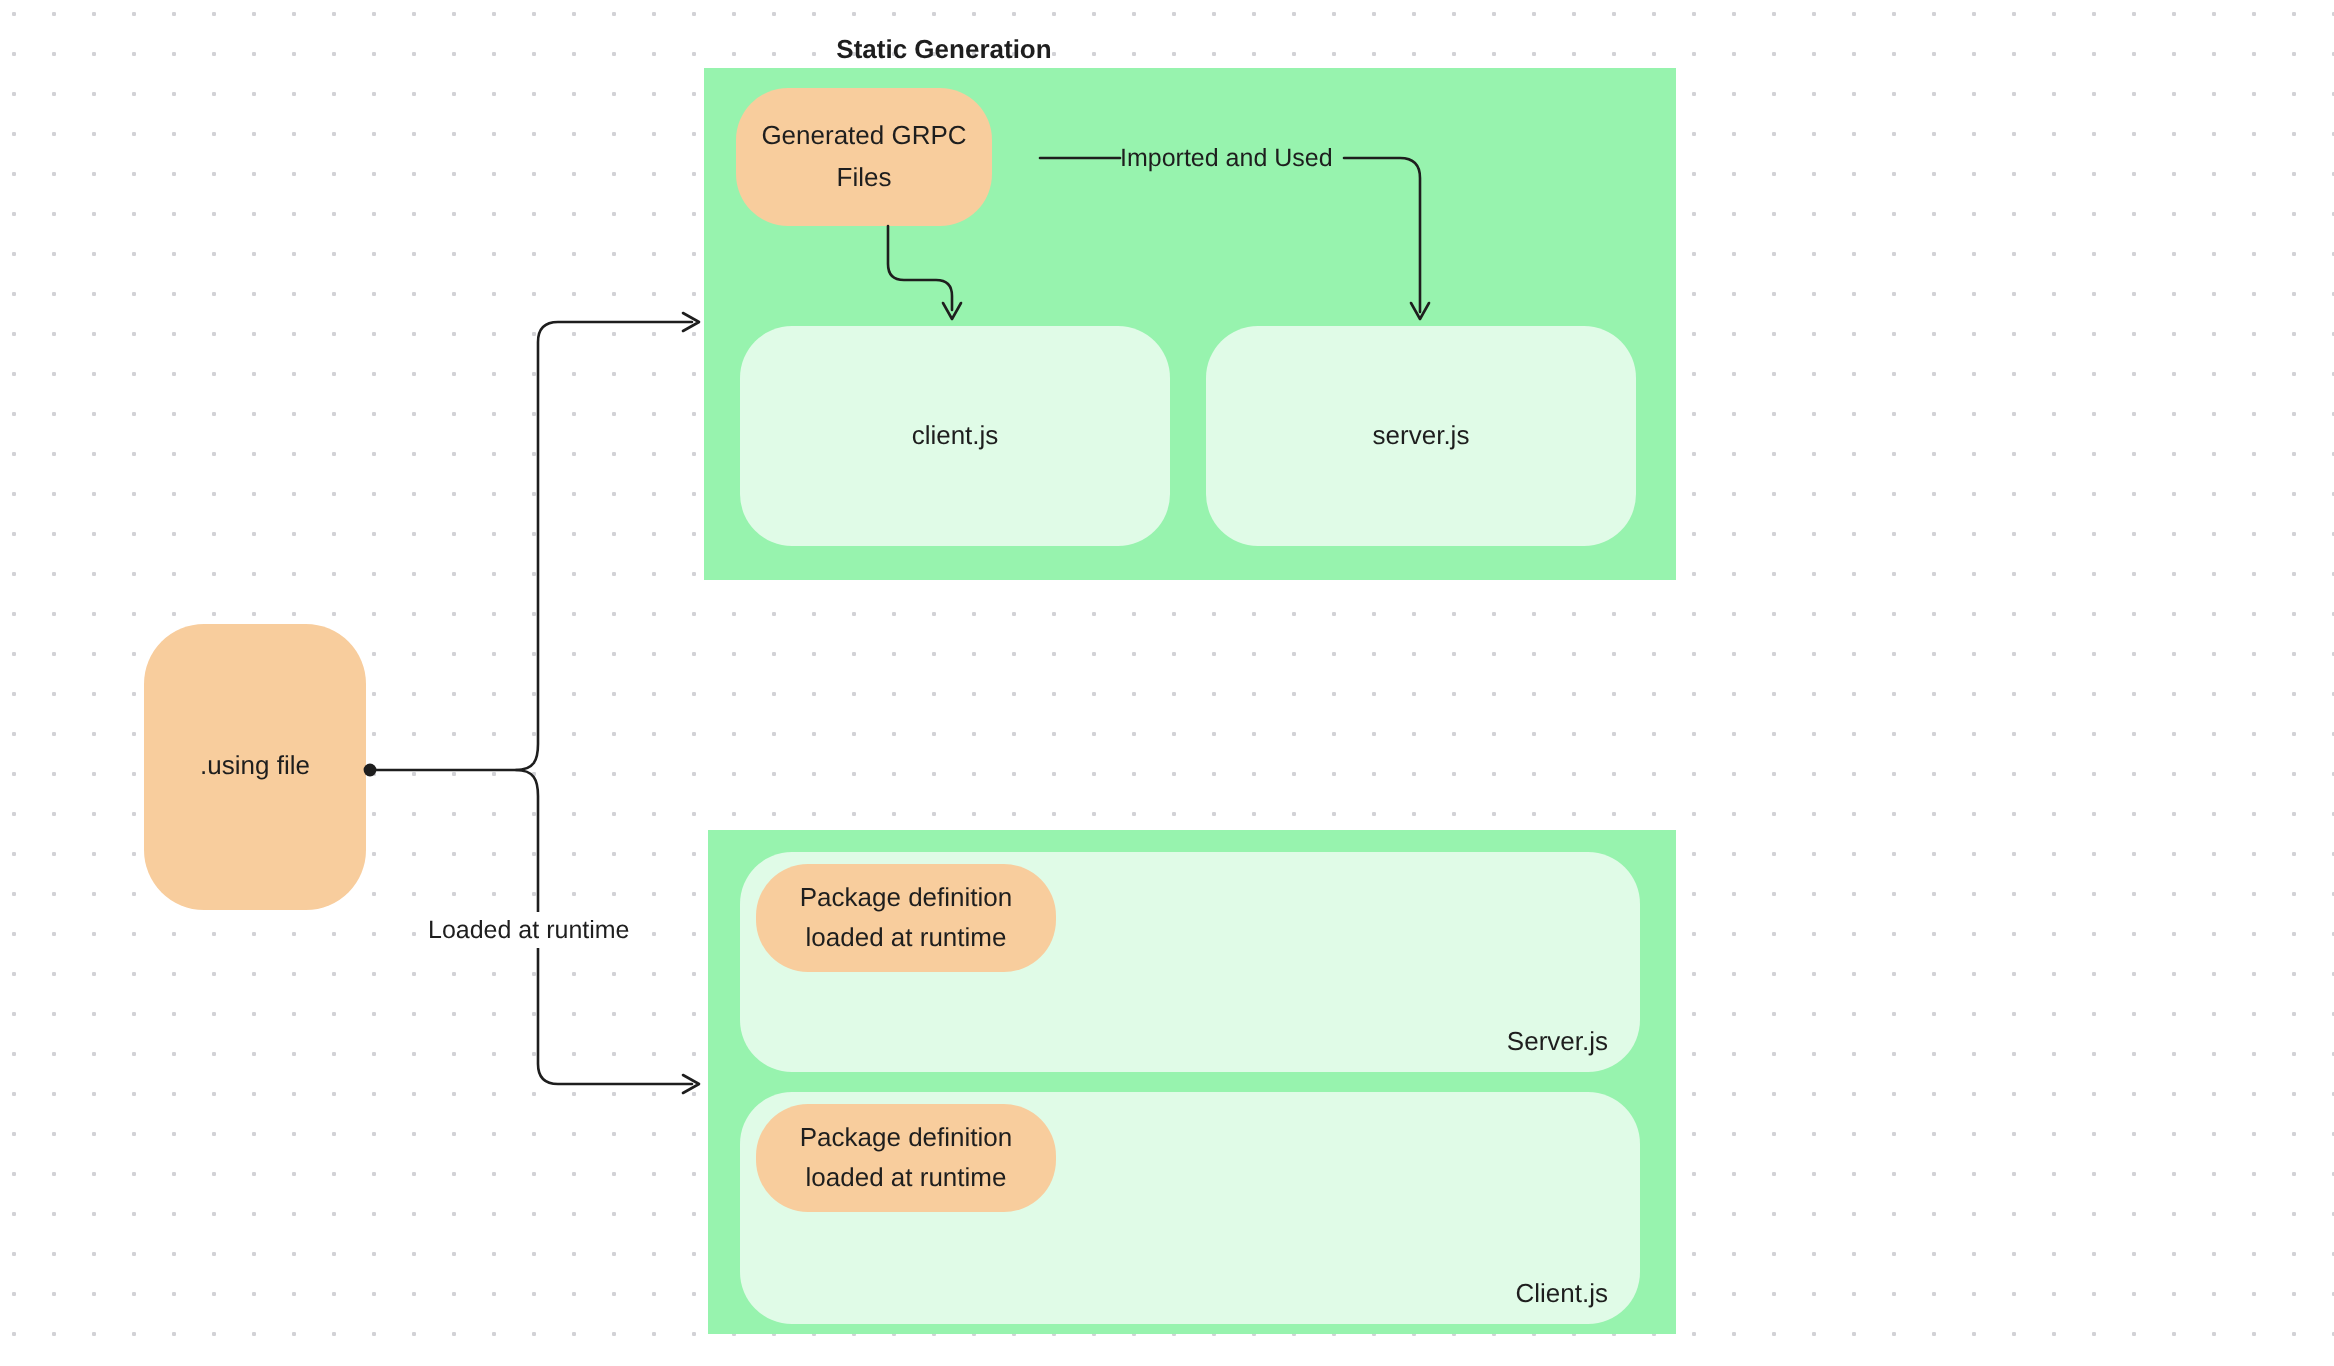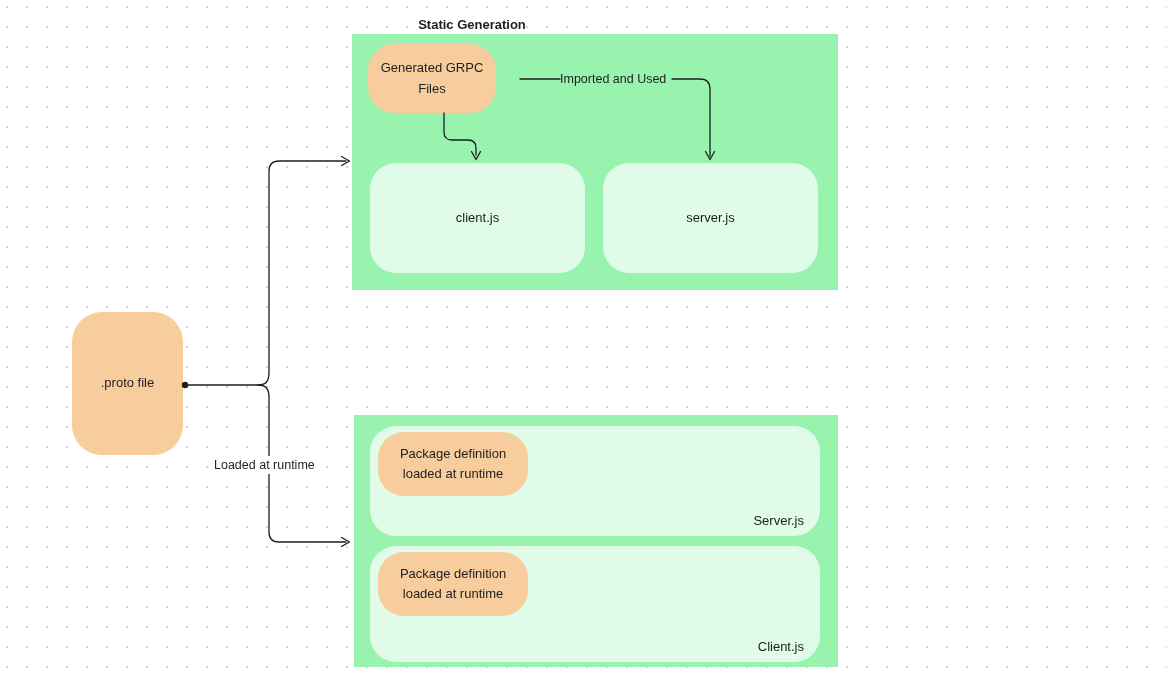--- a/index.html
+++ b/index.html
@@ -43,21 +43,21 @@
   .node.light{background:var(--inner-green);border-radius:26px;}
   .node.grpc{left:368px;top:44px;width:128px;height:69px;}
   .node.clientjs{left:370px;top:163px;width:215px;height:110px;}
   .node.serverjs{left:603px;top:163px;width:215px;height:110px;}
   .node.proto{left:72px;top:312px;width:111px;height:143px;border-radius:30px;}
   .inner-box{
     background:var(--inner-green);border-radius:26px;z-index:2;
   }
   .inner-box.server{left:370px;top:426px;width:450px;height:110px;}
   .inner-box.client{left:370px;top:546px;width:450px;height:116px;}
-  .node.pkg{flex-direction:column;width:150px;height:64px;}
+  .node.pkg{flex-direction:column;width:150px;height:54px;}
   .node.pkg-server{left:378px;top:432px;}
   .node.pkg-client{left:378px;top:552px;}
   .corner-label{
     position:absolute;right:16px;bottom:6px;
     font-size:13px;line-height:18px;z-index:3;
   }
   .arrow-layer{
     position:absolute;left:0;top:0;width:1167px;height:683px;
     z-index:4;pointer-events:none;
   }
@@ -86,21 +86,21 @@
     <span>Generated GRPC Files</span>
   </div>
   <div class="abs node light clientjs">
     <span>client.js</span>
   </div>
   <div class="abs node light serverjs">
     <span>server.js</span>
   </div>
 
   <div class="abs node orange proto">
-    <span>.proto file</span>
+    <span>.using file</span>
   </div>
 
   <div class="abs inner-box server">
     <span class="corner-label">Server.js</span>
   </div>
   <div class="abs node orange pkg pkg-server">
     <span>Package definition</span>
     <span>loaded at runtime</span>
   </div>
 

